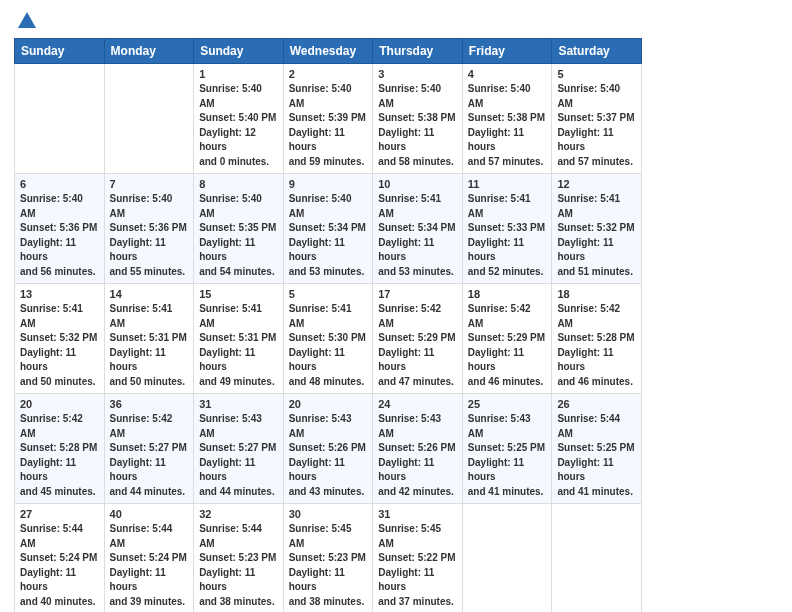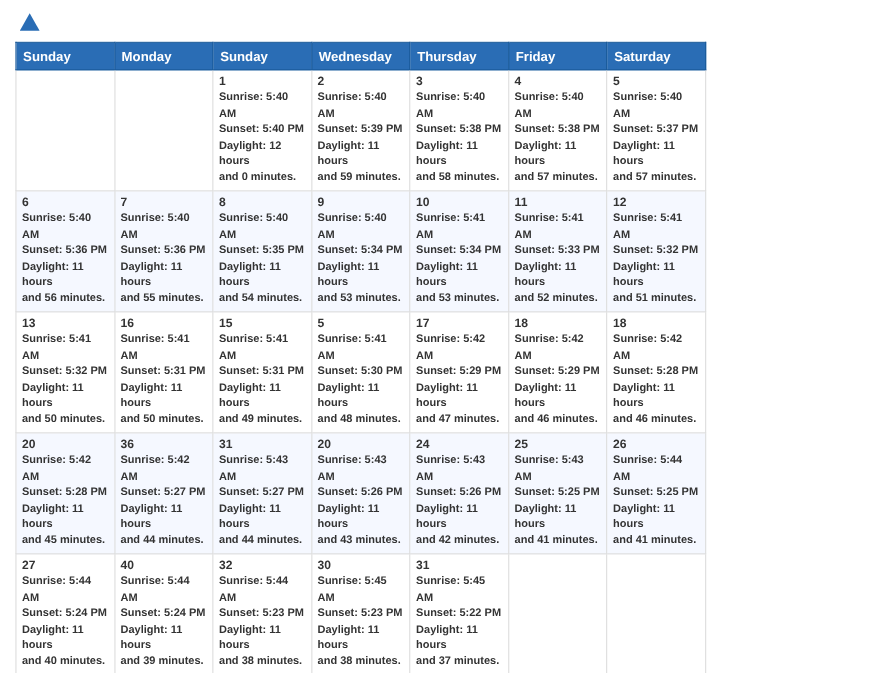--- a/index.html
+++ b/index.html
@@ -229,21 +229,21 @@
         </tr>
         <tr>
           <td>
             <span class="day-number">13</span>
             <div class="day-info" style="white-space: pre-line;">Sunrise: 5:41 AM
 Sunset: 5:32 PM
 Daylight: 11 hours
 and 50 minutes.</div>
           </td>
           <td>
-            <span class="day-number">16</span>
+            <span class="day-number">14</span>
             <div class="day-info" style="white-space: pre-line;">Sunrise: 5:41 AM
 Sunset: 5:31 PM
 Daylight: 11 hours
 and 50 minutes.</div>
           </td>
           <td>
             <span class="day-number">15</span>
             <div class="day-info" style="white-space: pre-line;">Sunrise: 5:41 AM
 Sunset: 5:31 PM
 Daylight: 11 hours

